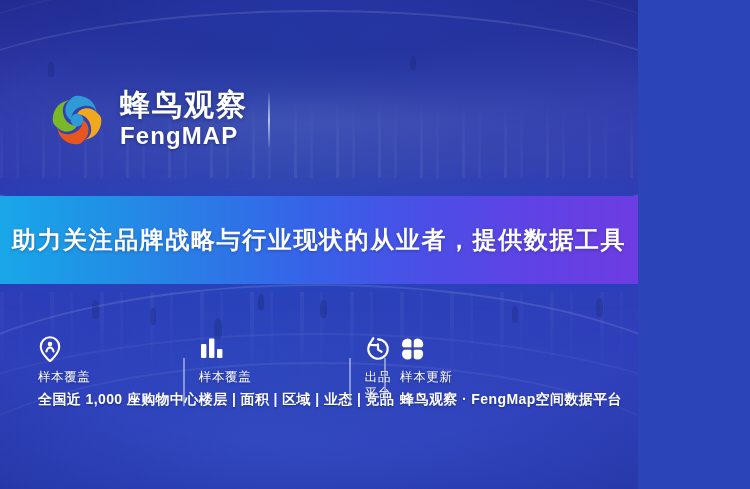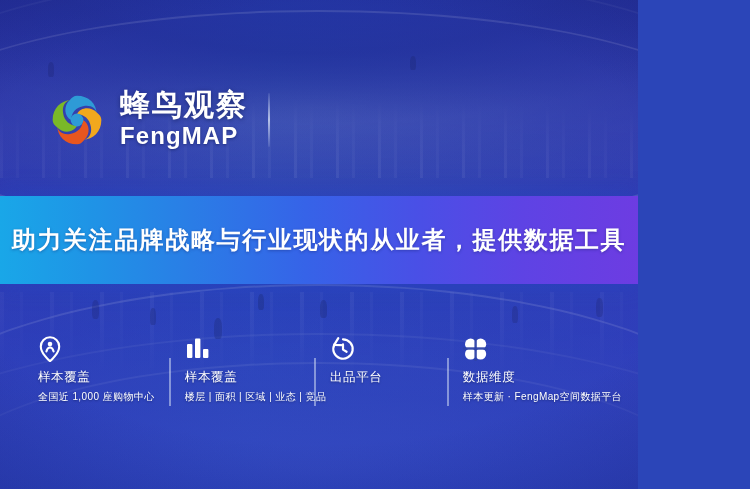--- a/index.html
+++ b/index.html
@@ -144,21 +144,21 @@
     background:rgba(205,217,242,.55);
   }
   .stat-icon{ height:26px; margin-bottom:8px; display:flex; align-items:center; }
   .stat-icon svg{ display:block; }
   .stat-label{
     font-size:12.5px; font-weight:normal; color:#ffffff;
     letter-spacing:.6px; line-height:1.25; margin-bottom:5px;
     text-shadow:0 1px 2px rgba(14,26,84,.55);
   }
   .stat-value{
-    font-size:10px; font-weight:normal; color:#ffffff;
+    font-size:14px; font-weight:bold; color:#ffffff;
     letter-spacing:.4px; line-height:1.25; white-space:nowrap;
     text-shadow:0 1px 2px rgba(14,26,84,.55);
   }
 </style>
 </head>
 <body>
 
 <div id="poster">
 
   <div class="bg-photo"></div>
@@ -257,18 +257,18 @@
       <div class="stat-icon">
         <svg width="25" height="24" viewBox="0 0 25 24">
           <circle cx="7.6" cy="7.2" r="5.6" fill="#ffffff"></circle>
           <circle cx="17.6" cy="7.2" r="5.6" fill="#ffffff"></circle>
           <circle cx="7.6" cy="17.0" r="5.6" fill="#ffffff"></circle>
           <circle cx="17.6" cy="17.0" r="5.6" fill="#ffffff"></circle>
           <rect x="11.4" y="0" width="2.4" height="24" fill="#2e43a8" opacity=".95"></rect>
           <rect x="0" y="10.3" width="25" height="2.4" fill="#2e43a8" opacity=".95"></rect>
         </svg>
       </div>
-      <div class="stat-label">数据维度</div>
-      <div class="stat-value">样本更新 · FengMap空间数据平台</div>
+      <div class="stat-label">样本更新</div>
+      <div class="stat-value">蜂鸟观察 · FengMap空间数据平台</div>
     </div>
 
   </div>
 </div>
 
 </body></html>

